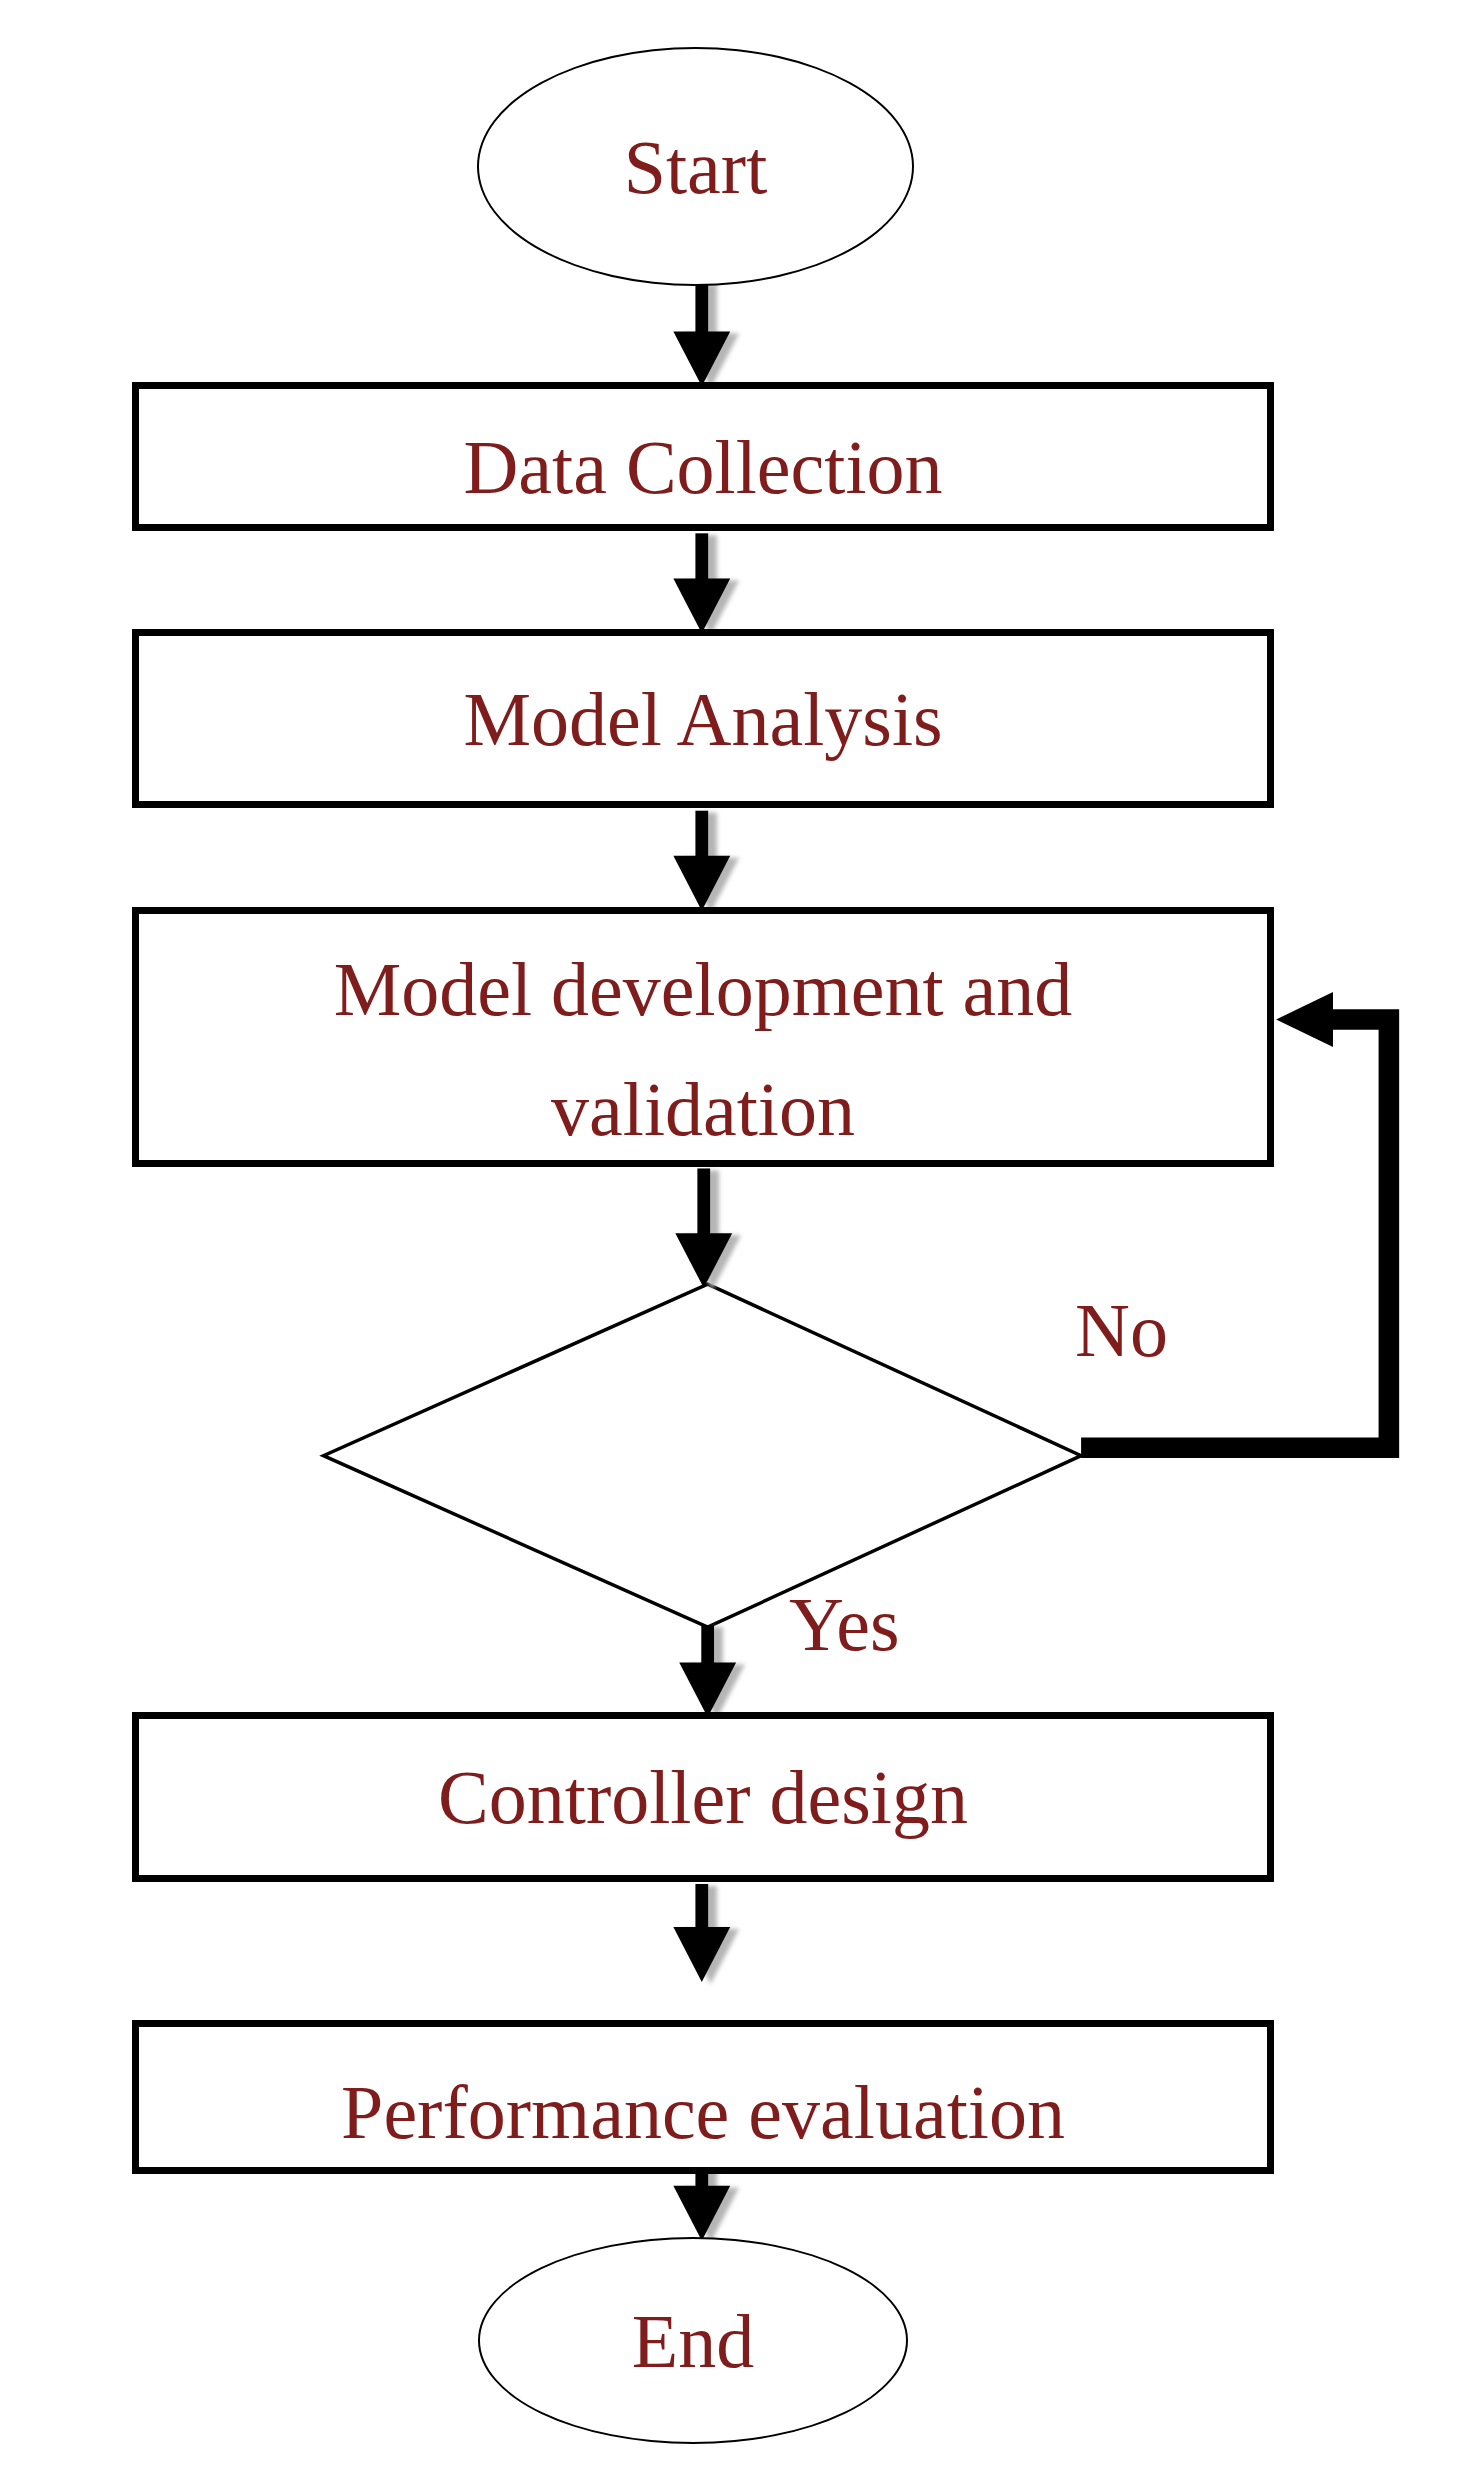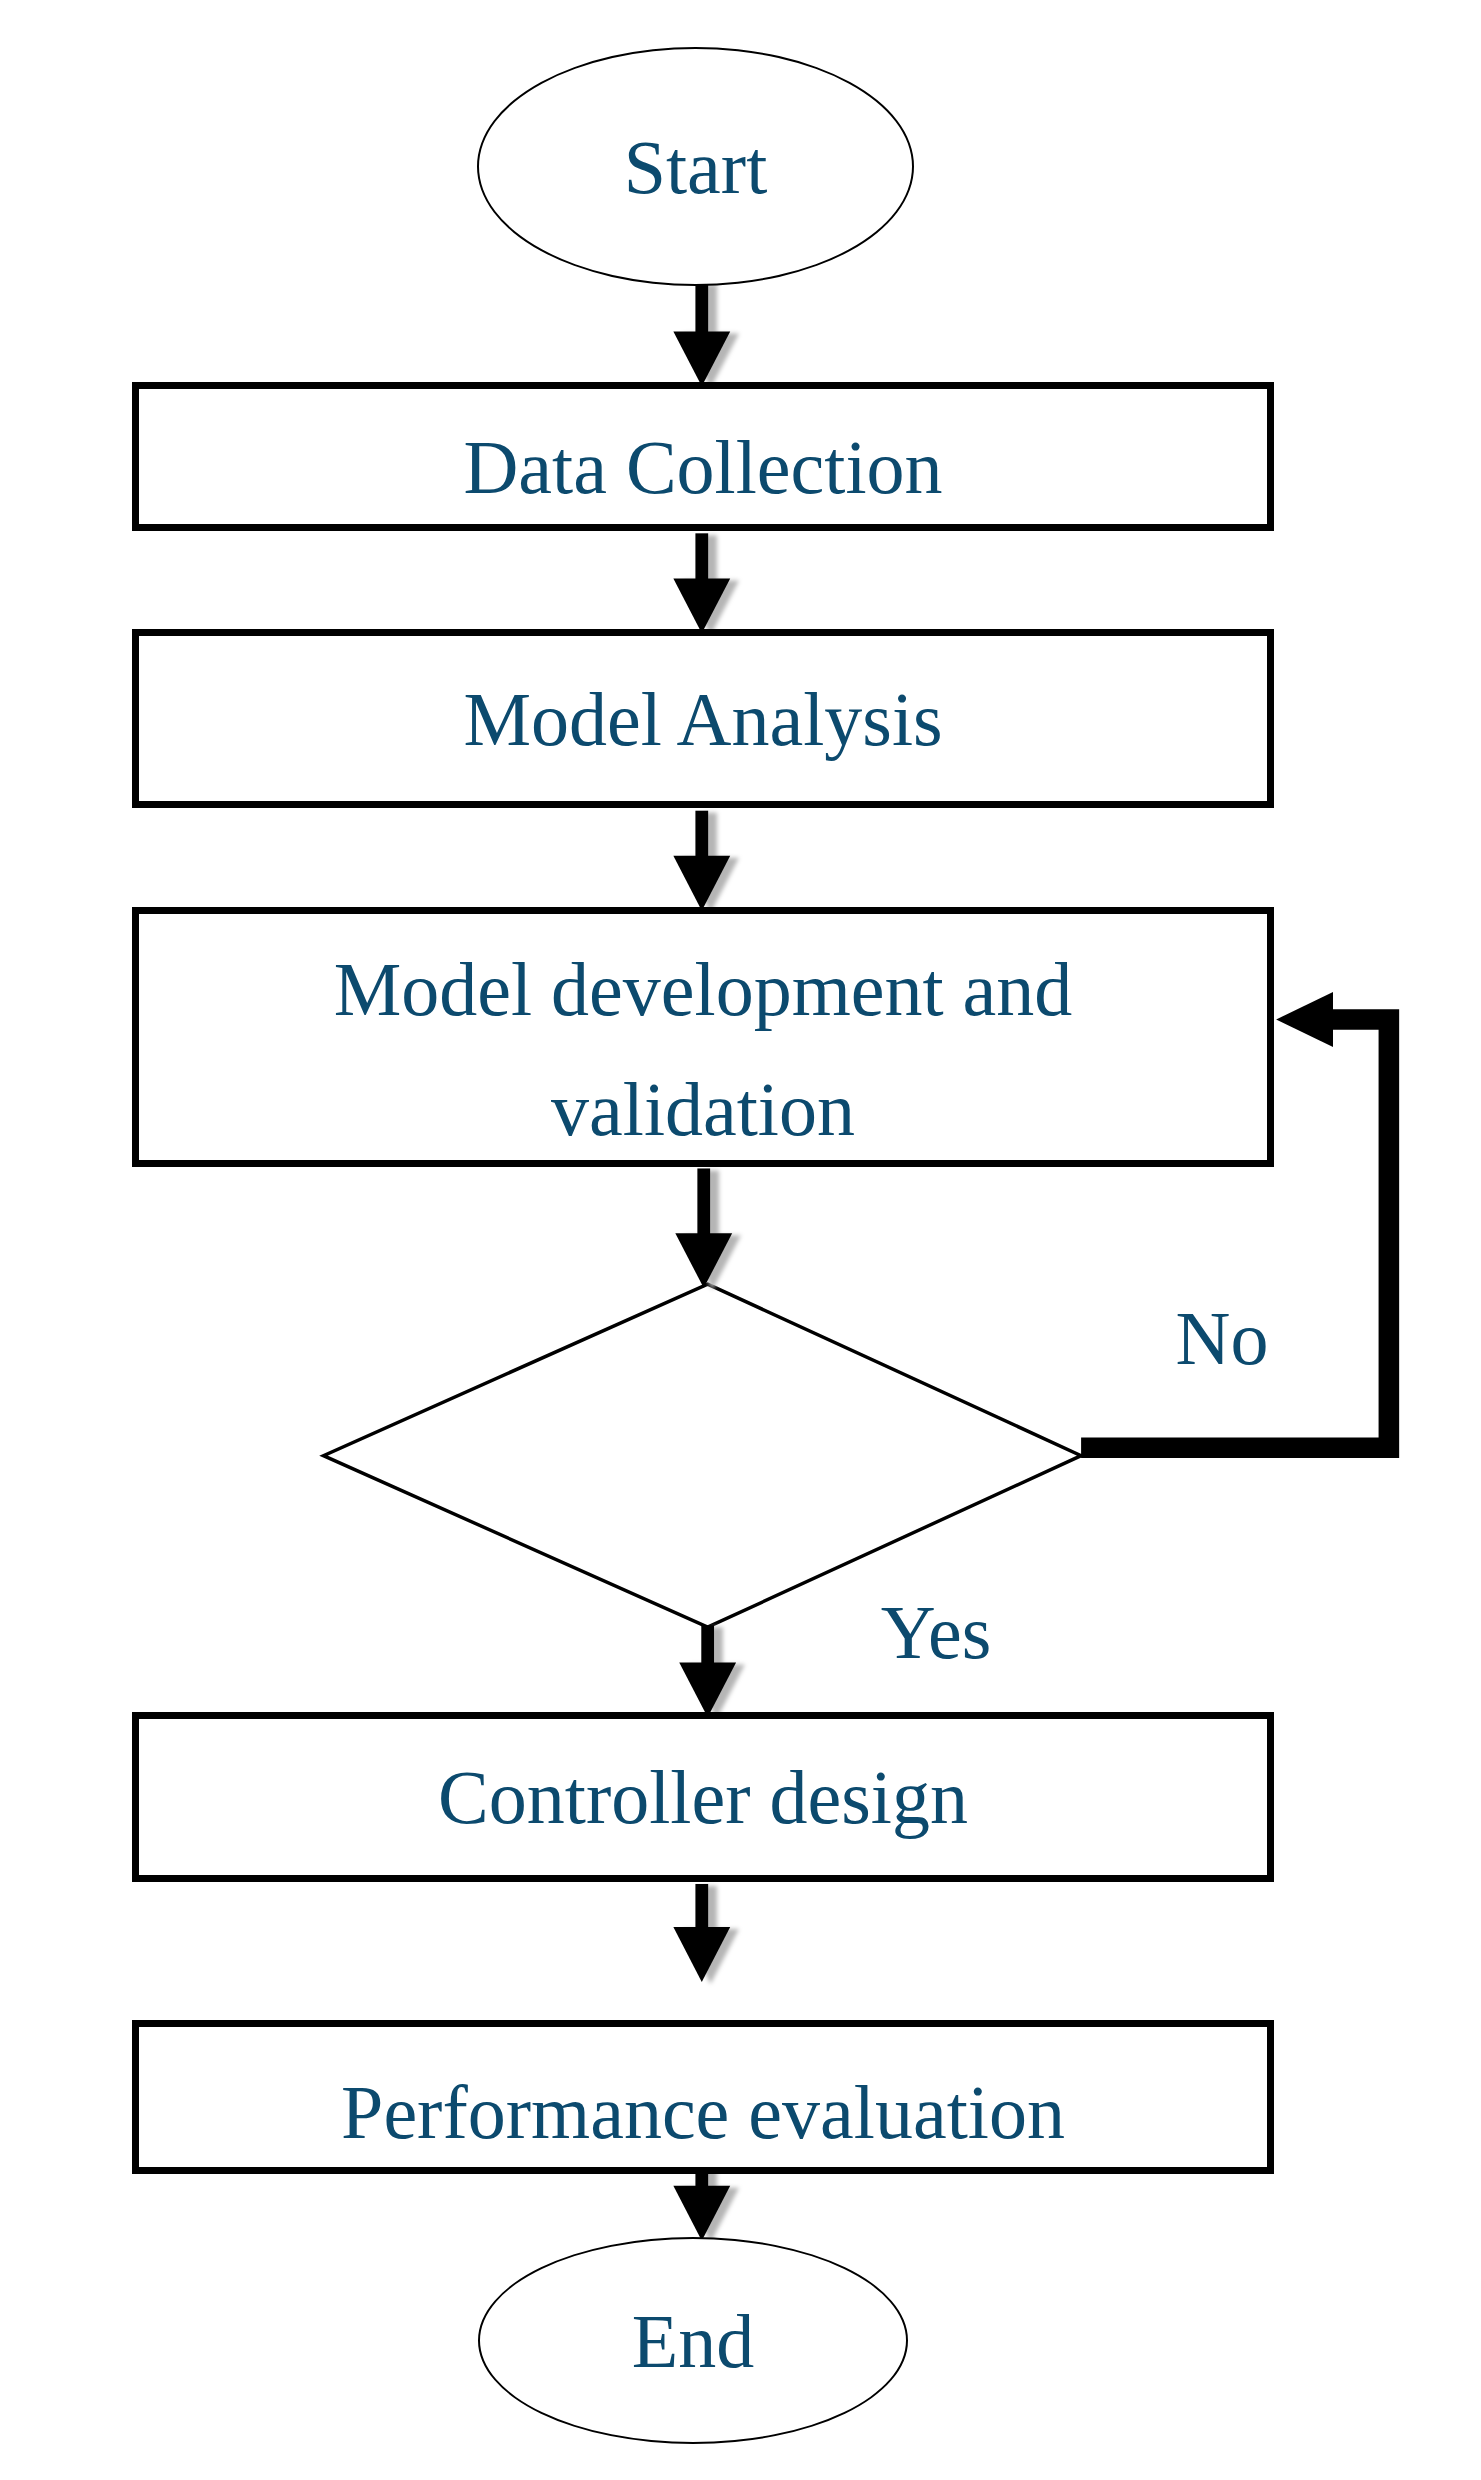--- a/index.html
+++ b/index.html
@@ -7,21 +7,21 @@
     padding: 0;
     background: #ffffff;
   }
   * { box-sizing: border-box; }
   #canvas {
     position: relative;
     width: 1481px;
     height: 2481px;
     background: #ffffff;
     font-family: "Liberation Serif", "DejaVu Serif", serif;
-    color: #0c4a6e;
+    color: #7f1d1d;
     overflow: hidden;
   }
   #connector-layer {
     position: absolute;
     left: 0; top: 0;
     width: 1481px;
     height: 2481px;
   }
   .conn-shadow { filter: drop-shadow(9px 2px 2px #b5b5b5); }
   .node-text {
@@ -59,22 +59,21 @@
     width: 882px;
     line-height: 1.57;
     text-align: center;
   }
   #node-controller      { top: 1712px; height: 170px; }
   #node-performance     { top: 1978px; height: 154px; padding-top: 29px; margin-top: 42px; }
   .floating-label {
     position: absolute;
     font-size: 76px;
     line-height: 1;
-    text-align: center;
-    margin-top: 8px;
+    text-align: left;
   }
   #label-accept { left: 457px;  top: 1419px; width: 490px; }
   #label-no     { left: 1075px; top: 1292px; width: 294px; }
   #label-yes    { left: 789px;  top: 1586px; width: 294px; }
 </style>
 </head>
 <body>
 
 <div id="canvas">
 

